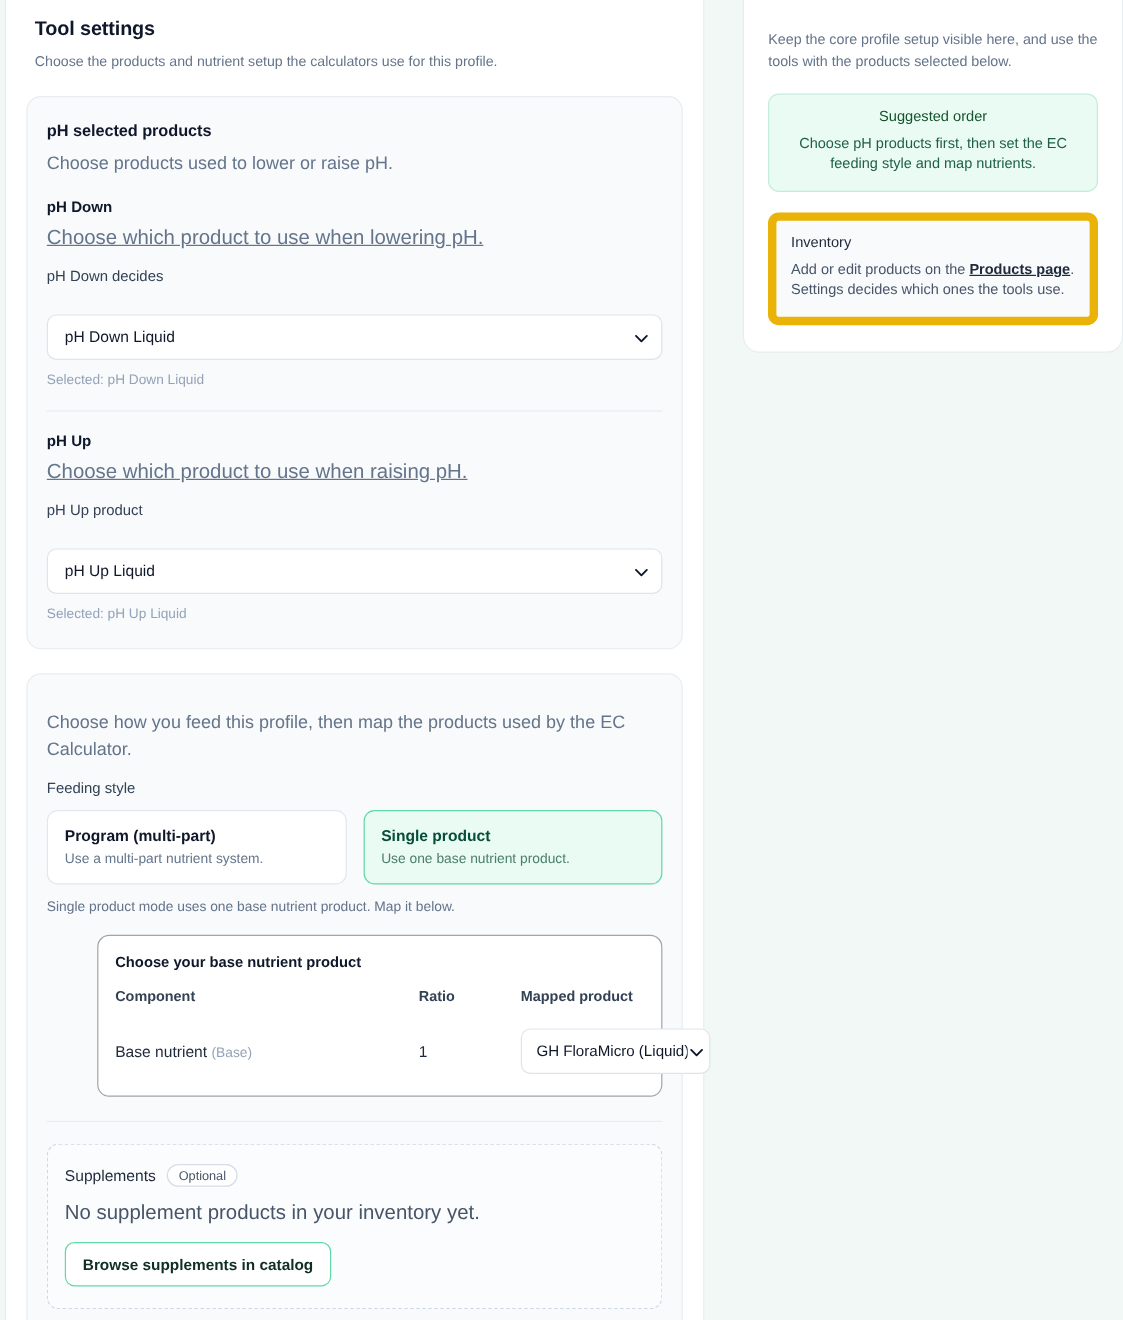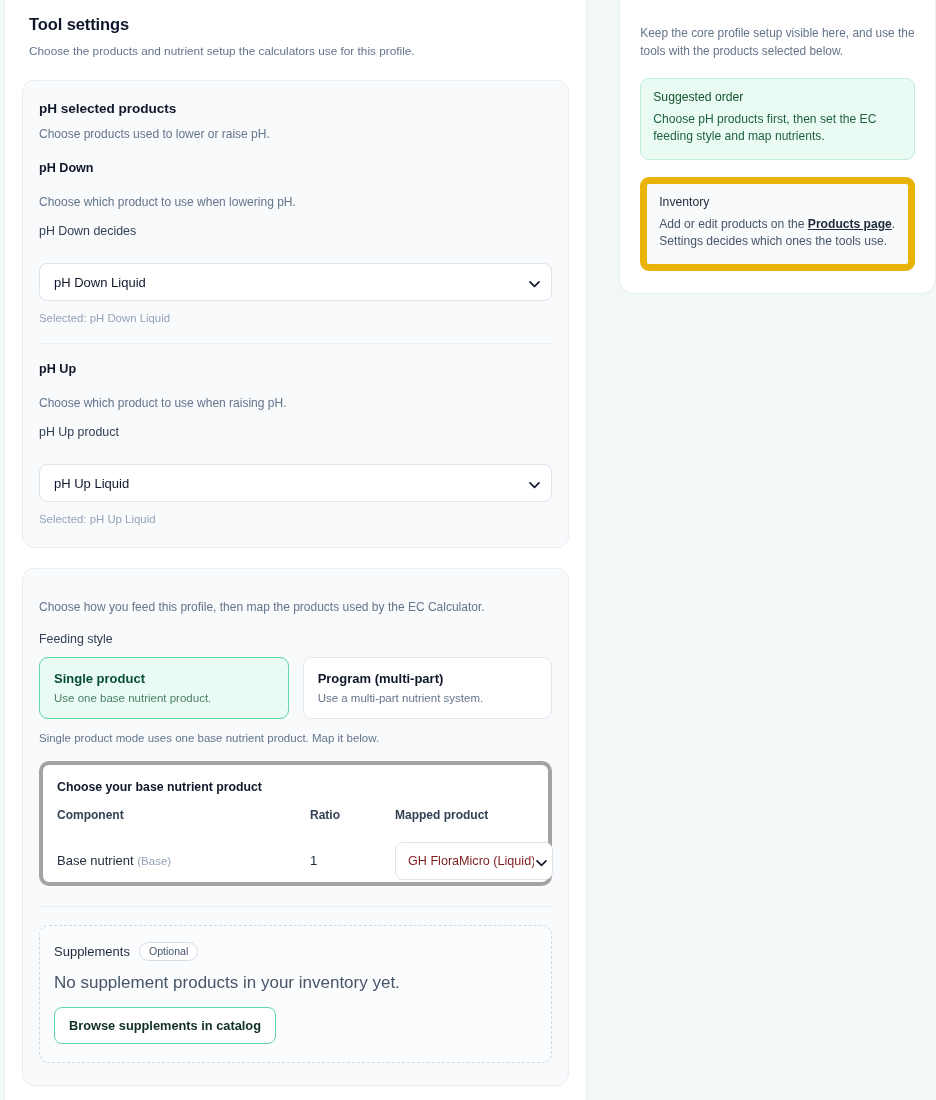--- a/index.html
+++ b/index.html
@@ -60,35 +60,36 @@
   }
 
   .sec-title {
     font-size: 13.6px;
     font-weight: 700;
     color: #0f172a;
     letter-spacing: -0.05px;
   }
   .sec-sub {
     margin-top: 10px;
-    font-size: 12px;
+    font-size: 15px;
     color: #64748b;
     line-height: 1.45;
   }
 
   .sub-title {
     margin-top: 18px;
     font-size: 12.6px;
     font-weight: 700;
     color: #0f172a;
   }
   .sub-desc {
-    margin-top: 20px;
-    font-size: 12px;
-    color: #64748b;
+    margin-top: 8px;
+    font-size: 17px;
+    color: #64748b;
+    text-decoration: underline;
   }
 
   .field-label {
     margin-top: 15px;
     font-size: 12.4px;
     color: #334155;
   }
 
   select.ui-select {
     -webkit-appearance: none;
@@ -164,23 +165,24 @@
   .mode-note {
     margin-top: 13px;
     font-size: 11.5px;
     color: #64748b;
   }
 
   
   .map-box {
     margin-top: 17px;
     background: #ffffff;
-    border: 4px solid #a3a3a3;
+    border: 1px solid #a3a3a3;
     border-radius: 10px;
-    padding: 15px 14px 2px 14px;
+    padding: 15px 14px 18px 14px;
+    margin-left: 42px;
   }
   .map-title {
     font-size: 12.3px;
     font-weight: 700;
     color: #0f172a;
   }
   table.map-table {
     width: 100%;
     border-collapse: collapse;
     margin-top: 14px;
@@ -207,21 +209,21 @@
     -webkit-appearance: none;
     appearance: none;
     width: 158px;
     height: 38px;
     padding: 0 18px 0 12px;
     background: #ffffff;
     border: 1px solid #dde4ec;
     border-radius: 8px;
     font-family: "Liberation Sans", sans-serif;
     font-size: 12.6px;
-    color: #7f1d1d;
+    color: #0f172a;
     outline: none;
     text-overflow: clip;
   }
   .map-select-wrap { position: relative; display: inline-block; }
   .map-select-wrap .chev {
     position: absolute;
     right: 6px;
     top: 50%;
     transform: translateY(-28%);
     pointer-events: none;
@@ -300,20 +302,21 @@
     line-height: 1.5;
   }
   .note {
     margin-top: 17px;
     border-radius: 9px;
     padding: 11px 12px 13px 12px;
   }
   .note.green {
     background: #e9fbf2;
     border: 1px solid #c3edda;
+    text-align: center;
   }
   .note.plain {
     background: #f8fafc;
     border: 7px solid #eab308;
   }
   .note-title {
     font-size: 12.2px;
     color: #1e293b;
   }
   .note.green .note-title { color: #14532d; }
@@ -378,27 +381,27 @@
       </div>
       <div class="selected-note">Selected: pH Up Liquid</div>
     </div>
 
     <div class="section-card">
       <div class="sec-sub">Choose how you feed this profile, then map the products used by the EC Calculator.</div>
 
       <div class="field-label">Feeding style</div>
 
       <div class="style-grid">
+        <div class="style-card">
+          <div class="st-name">Program (multi-part)</div>
+          <div class="st-desc">Use a multi-part nutrient system.</div>
+        </div>
         <div class="style-card selected">
           <div class="st-name">Single product</div>
           <div class="st-desc">Use one base nutrient product.</div>
-        </div>
-        <div class="style-card">
-          <div class="st-name">Program (multi-part)</div>
-          <div class="st-desc">Use a multi-part nutrient system.</div>
         </div>
       </div>
 
       <div class="mode-note">Single product mode uses one base nutrient product. Map it below.</div>
 
       <div class="map-box">
         <div class="map-title">Choose your base nutrient product</div>
         <table class="map-table">
           <thead>
             <tr>

